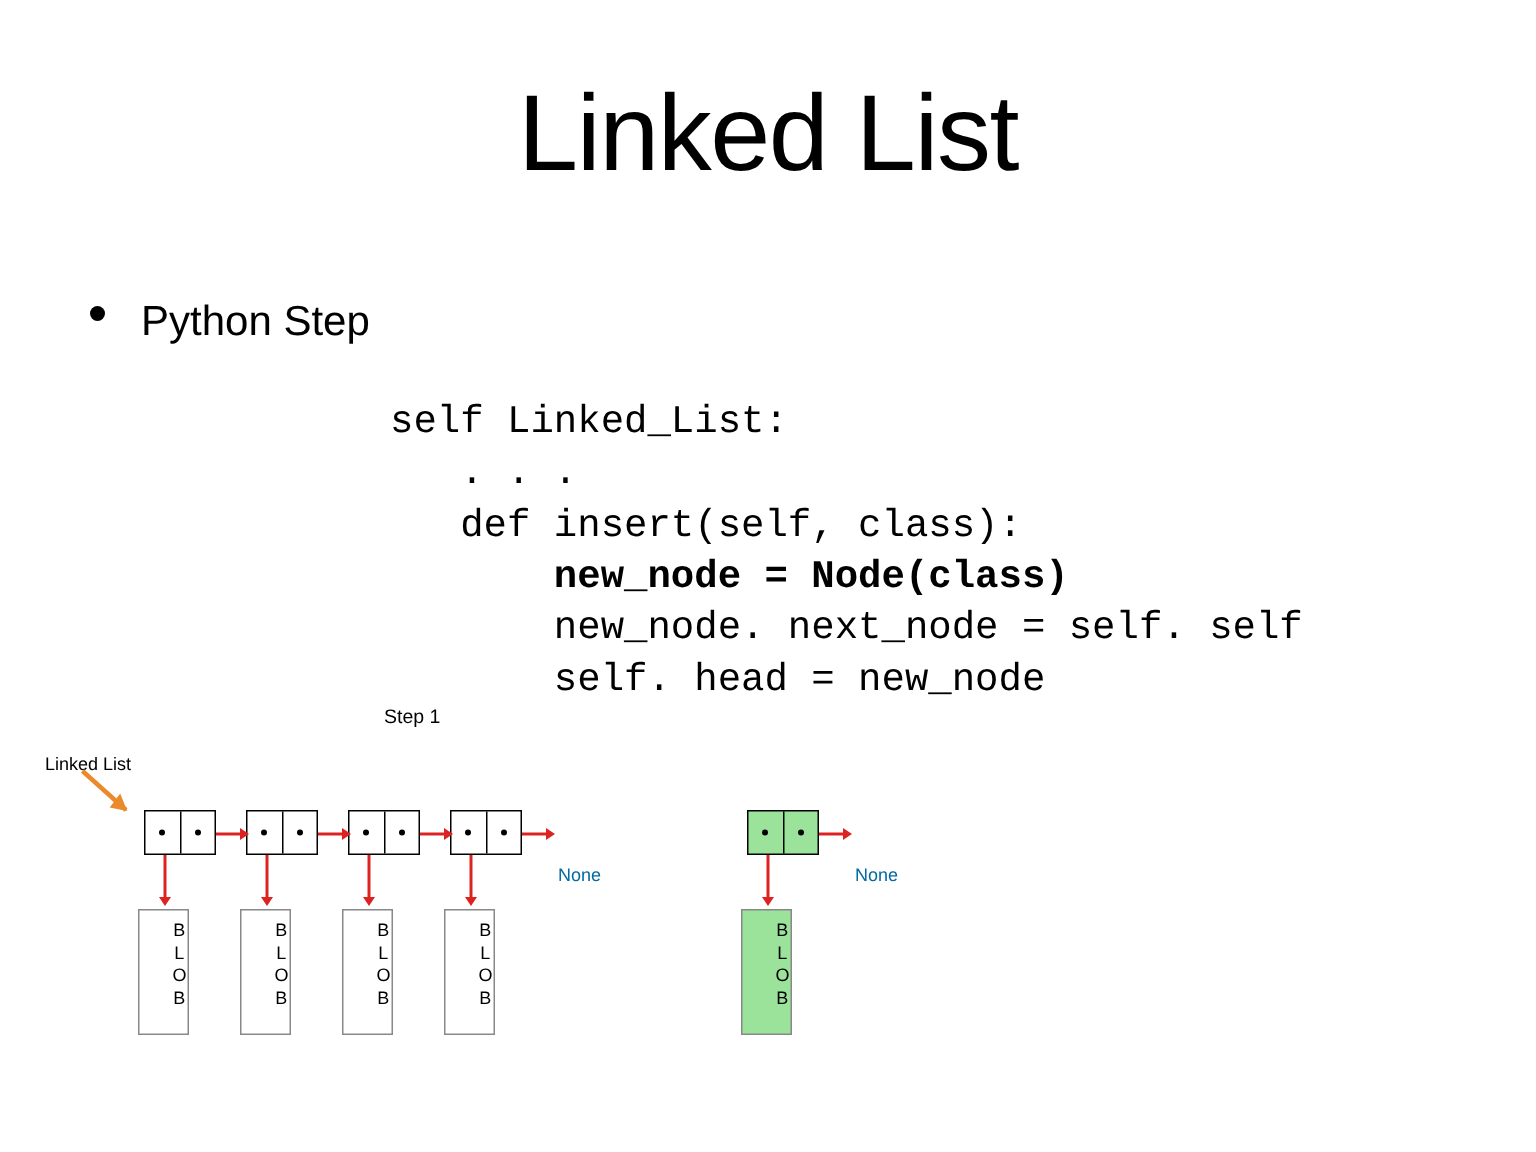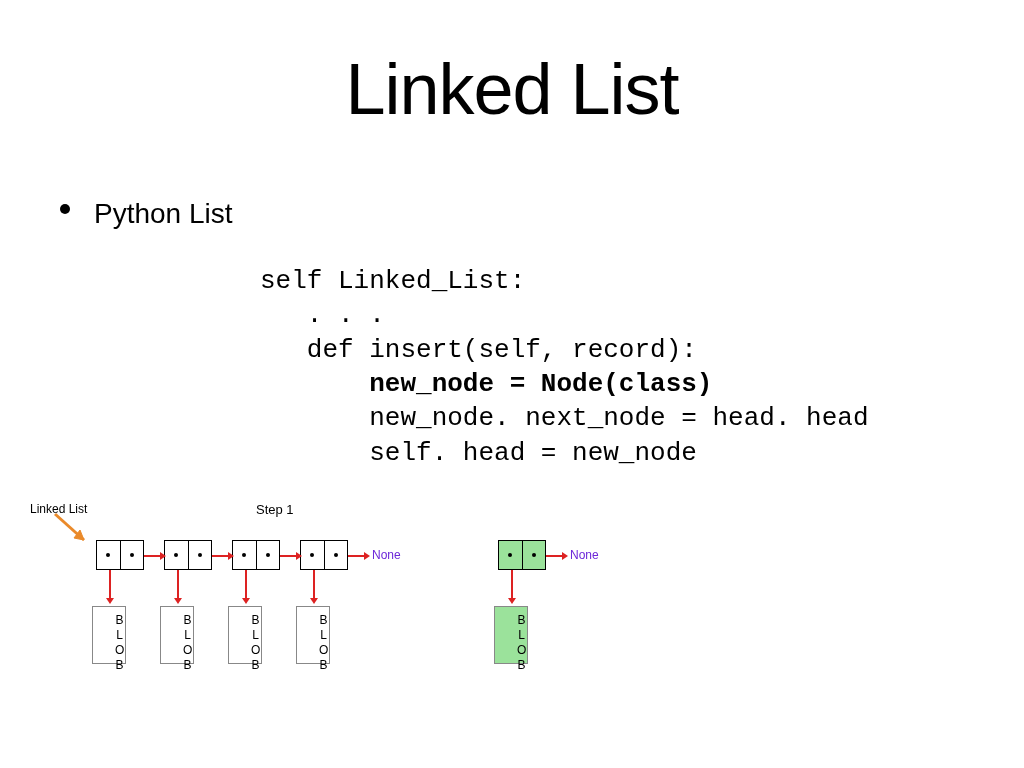--- a/index.html
+++ b/index.html
@@ -90,61 +90,62 @@
     height: 4px;
     background: #000;
     border-radius: 50%;
     top: 50%;
     left: 50%;
     transform: translate(-50%, -50%);
   }
   .blob-box {
     position: absolute;
     width: 34px;
-    height: 58px;
+    height: 84px;
     border: 1px solid #888;
     background: #fff;
     font-size: 12px;
     line-height: 1.25;
     text-align: center;
     padding-top: 6px;
     letter-spacing: 1px;
     padding-left: 22px;
   }
   .blob-box.green { background: #9be29b; }
   .none-label {
     position: absolute;
     font-size: 12px;
-    color: #6d28d9;
+    color: #0369a1;
+    margin-top: 28px;
   }
   .link-arrow {
     position: absolute;
   }
   .link-arrow svg { display: block; }
 </style>
 </head>
 <body>
 
 <h1 class="title">Linked List</h1>
 
 <div class="bullet-row">
   <div class="bullet-dot"></div>
-  <div class="bullet-text">Python List</div>
+  <div class="bullet-text">Python Step</div>
 </div>
 
 <div class="code-block"><span>self Linked_List:</span>
 <span>   . . .</span>
-<span>   def insert(self, record):</span>
+<span>   def insert(self, class):</span>
 <span class="bold">       new_node = Node(class)</span>
-<span>       new_node. next_node = head. head</span>
+<span>       new_node. next_node = self. self</span>
 <span>       self. head = new_node</span></div>
 
 <div class="diagram">
 
-  <div class="step-label" style="left:170px; top:-10px;margin-top:32px;">Step 1</div>
+  <div class="step-label" style="left:170px; top:-10px;">Step 1</div>
   <div class="ll-label" style="left:-56px; top:22px;">Linked List</div>
 
   <svg class="ll-arrow" style="left:-36px; top:32px;" width="50" height="40">
     <line x1="5" y1="2" x2="34" y2="28" stroke="#ea8a2a" stroke-width="3"></line>
     <polygon points="34,28 24,26 30,18" fill="#ea8a2a"></polygon>
   </svg>
 
   <div class="node-box" style="left:10px; top:60px;">
     <div class="half">
         <div class="dot"></div>

